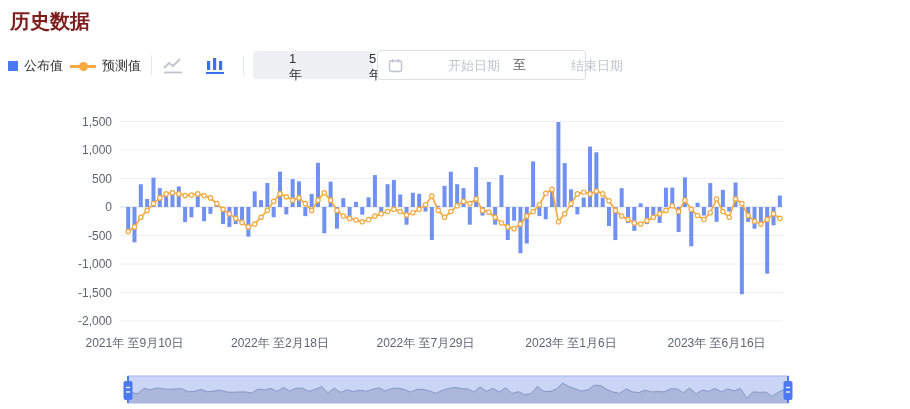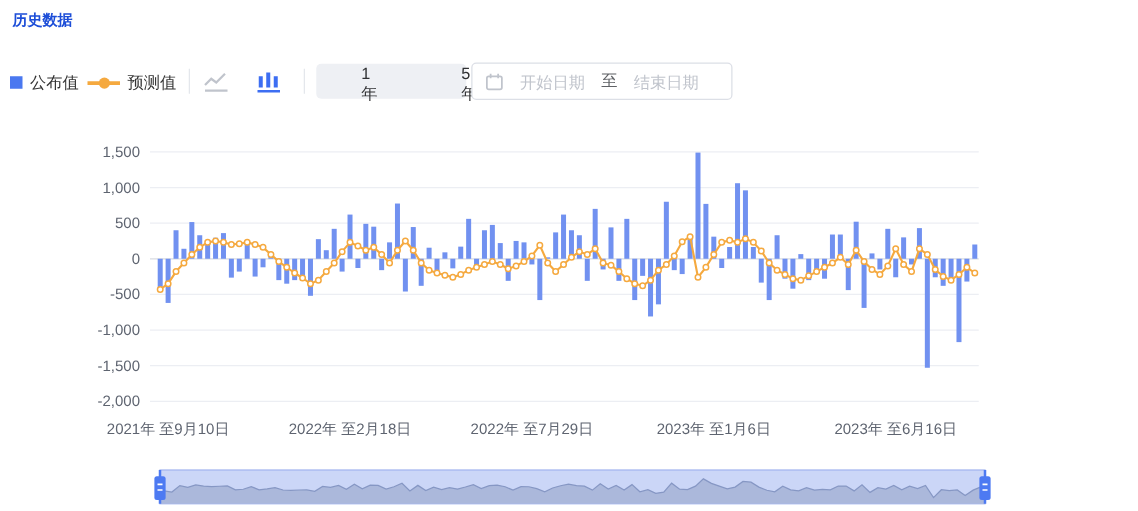--- a/index.html
+++ b/index.html
@@ -1,20 +1,20 @@
 <!DOCTYPE html>
 <html><head>
 <meta charset="utf-8">
 <style>
   * { box-sizing: border-box; margin: 0; padding: 0; }
   html,body { width:910px; height:409px; background:#fff; overflow:hidden;
     font-family:"Liberation Sans","DejaVu Sans",sans-serif; }
   #stage { position:relative; width:910px; height:409px; background:#fff; }
 
-  .page-title { position:absolute; left:10px; top:8px; font-size:12px; font-weight:bold; color:#1d4ed8; }
+  .page-title { position:absolute; left:10px; top:8px; font-size:20px; font-weight:bold; color:#7f1d1d; }
 
   
   .toolbar { position:absolute; left:0; top:48px; width:910px; height:36px; }
   .legend-item { position:absolute; top:9px; display:flex; align-items:center; gap:6px; cursor:pointer;font-family:Liberation Mono, monospace; }
   .legend-publish { left:8px; }
   .legend-forecast { left:70px; }
   .swatch-square { width:10px; height:10px; background:#4A78F0; display:inline-block; }
   .swatch-line { width:26px; height:3px; background:#F5A93F; position:relative; display:inline-block; }
   .swatch-line::after { content:""; position:absolute; left:9px; top:-3px; width:9px; height:9px;
     border-radius:50%; background:#F5A93F; }
@@ -31,21 +31,21 @@
   .range-group { position:absolute; left:253px; top:3px; height:28px; background:#EEF0F4;
     border-radius:4px; display:flex; align-items:stretch; padding:0; }
   .range-btn { width:40px; border:none; background:transparent; font-size:13px; color:#303133;
     border-radius:4px; cursor:pointer; font-family:inherit;padding-left:36px; }
   .range-btn.active { background:#3D6EF2; color:#fff; font-weight:bold;margin-top:39px; }
 
   .date-picker { position:absolute; left:377px; top:2px; width:209px; height:30px;
     border:1px solid #DCDFE6; border-radius:4px; background:#fff; display:flex;
     align-items:center; padding:0 10px; gap:8px; }
   .date-input { border:none; outline:none; width:62px; font-size:13px; color:#606266;
-    font-family:inherit; text-align:center; background:transparent; }
+    font-family:inherit; text-align:center; background:transparent;margin-left:32px; }
   .date-input::placeholder { color:#C0C4CC; }
   .date-sep { font-size:13px; color:#606266; }
 
   svg text { font-family:"Liberation Sans","DejaVu Sans",sans-serif; }
   #chart-svg { position:absolute; left:0; top:100px; }
   #brush-svg { position:absolute; left:0; top:372px; }
 </style>
 </head>
 <body>
 

